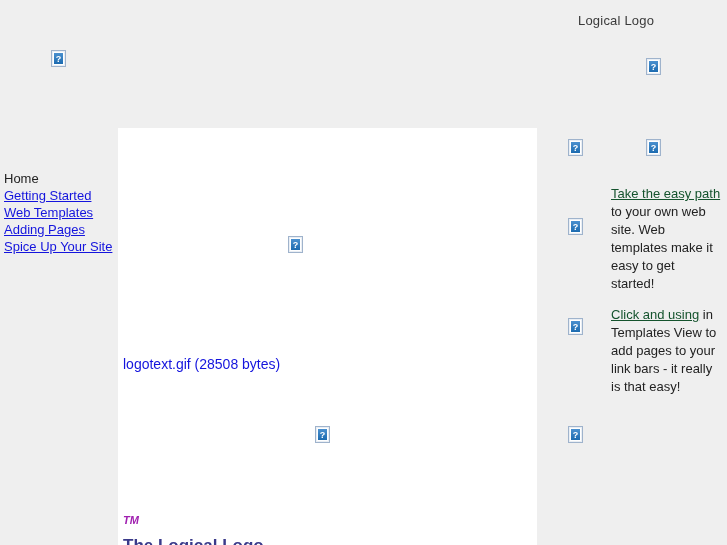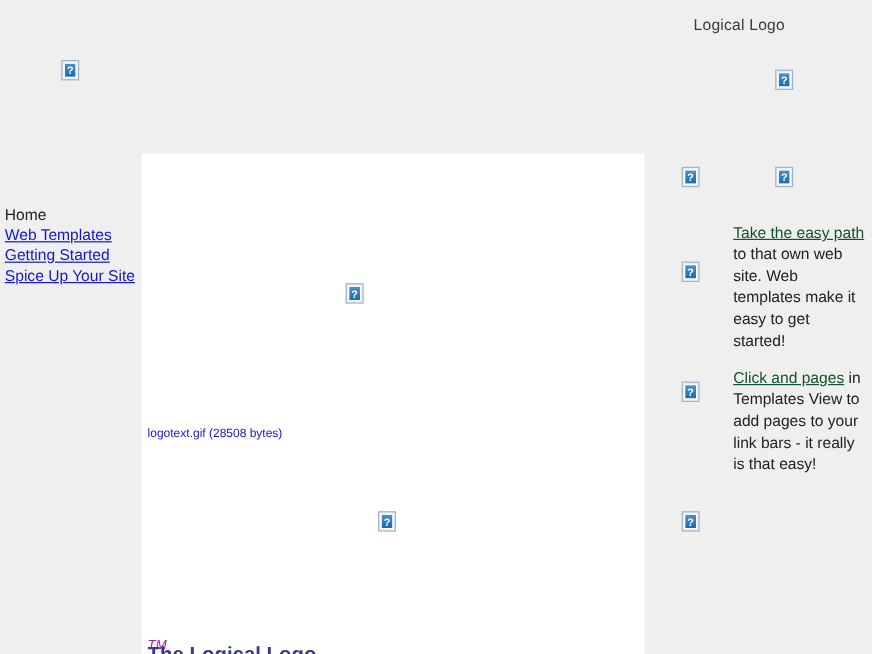--- a/index.html
+++ b/index.html
@@ -109,41 +109,41 @@
     width: 419px;
     height: 417px;
     background: #ffffff;
     box-sizing: border-box;
   }
   #content-hero-alt {
     position: absolute;
     left: 5px;
     top: 228px;
     font-family: "Liberation Sans", sans-serif;
-    font-size: 10px;
+    font-size: 14px;
     color: #1414dd;
     white-space: nowrap;
   }
   #content-middle-img {
     position: absolute;
     left: 170px;
     top: 108px;
   }
   #content-lower-img {
     position: absolute;
     left: 197px;
     top: 298px;
   }
   #content-tm {
     position: absolute;
     left: 5px;
-    top: 404px;
+    top: 386px;
     font-family: "Liberation Sans", sans-serif;
     font-size: 11px;
-    font-weight: normal;
+    font-weight: bold;
     font-style: italic;
     color: #a020b0;
   }
   #content-headline {
     position: absolute;
     left: 5px;
     top: 408px;
     font-family: "Liberation Sans", sans-serif;
     font-size: 17px;
     font-weight: bold;
@@ -208,22 +208,23 @@
     <span class="inner">?</span>
   </span>
 
   <span id="masthead-logo-img" class="broken-img">
     <span class="inner">?</span>
   </span>
 </div>
 
 <nav id="left-nav">
   <span class="nav-item current">Home</span>
+  <span class="nav-item link">Getting Started</span>
   <span class="nav-item link">Web Templates</span>
-  <span class="nav-item link">Getting Started</span>
+  <span class="nav-item link">Adding Pages</span>
   <span class="nav-item link">Spice Up Your Site</span>
 </nav>
 
 <main id="content-panel">
   <div id="content-hero-alt">logotext.gif (28508 bytes)</div>
 
   <span id="content-middle-img" class="broken-img">
     <span class="inner">?</span>
   </span>
 
@@ -248,19 +249,19 @@
   </span>
   <span id="right-gutter-img-2" class="broken-img right-gutter-img">
     <span class="inner">?</span>
   </span>
   <span id="right-gutter-img-3" class="broken-img right-gutter-img">
     <span class="inner">?</span>
   </span>
 
   <div id="promo-list">
     <p class="promo-block">
-      <span class="promo-link">Take the easy path</span><span> to that own web site. Web templates make it easy to get started!</span>
+      <span class="promo-link">Take the easy path</span><span> to your own web site. Web templates make it easy to get started!</span>
     </p>
     <p class="promo-block">
-      <span class="promo-link">Click and pages</span><span> in Templates View to add pages to your link bars - it really is that easy!</span>
+      <span class="promo-link">Click and using</span><span> in Templates View to add pages to your link bars - it really is that easy!</span>
     </p>
   </div>
 </aside>
 
 </body></html>

